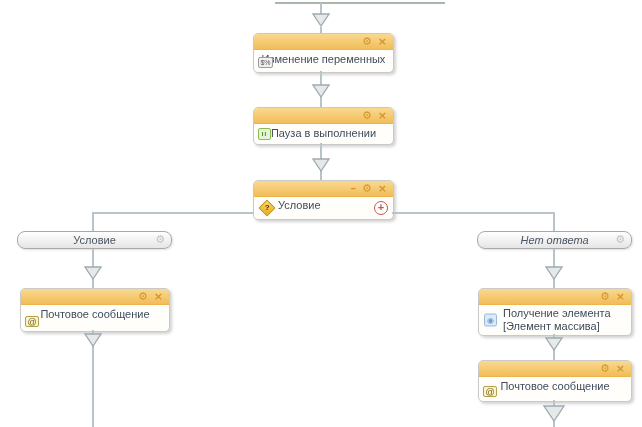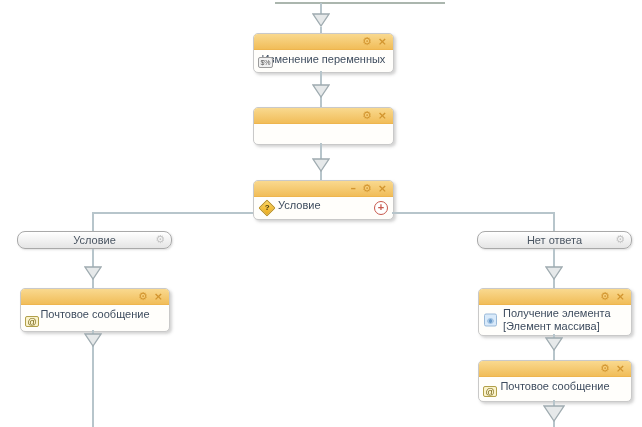--- a/index.html
+++ b/index.html
@@ -100,20 +100,24 @@
     <svg width="18" height="14" viewBox="0 0 18 14">
         <polygon points="1,1 17,1 9,13" fill="#e6e9ea" stroke="#9fabb0" stroke-width="1.3"></polygon>
       </svg>
   </div>
 
   <div class="block" style="left:253px;top:107px;width:139px;height:36px;">
     <div class="block-header">
       <span class="hicon">⚙</span>
       <span class="hicon">×</span>
     </div>
+    <div class="block-body" style="height:19px;">
+      <div class="body-title">Пауза в выполнении</div>
+      <span class="corner-icon icon-pause">II</span>
+    </div>
   </div>
 
   <div class="vline" style="left:320px;top:143px;height:37px;"></div>
   <div class="arrow" style="left:312px;top:158px;">
     <svg width="18" height="14" viewBox="0 0 18 14">
         <polygon points="1,1 17,1 9,13" fill="#e6e9ea" stroke="#9fabb0" stroke-width="1.3"></polygon>
       </svg>
   </div>
 
   <div class="block" style="left:253px;top:180px;width:139px;height:38px;">
@@ -133,21 +137,21 @@
 
   <div class="hline" style="left:92px;top:212px;width:161px;"></div>
   <div class="vline" style="left:92px;top:212px;height:19px;"></div>
   <div class="hline" style="left:392px;top:212px;width:163px;"></div>
   <div class="vline" style="left:553px;top:212px;height:19px;"></div>
 
   <div class="branch" style="left:17px;top:231px;width:153px;">
     <span>Условие</span>
     <span class="gear">⚙</span>
   </div>
-  <div class="branch" style="left:477px;top:231px;width:153px;">
+  <div class="branch" style="left:477px;top:231px;width:153px;font-style:italic;">
     <span>Нет ответа</span>
     <span class="gear">⚙</span>
   </div>
 
   <div class="vline" style="left:92px;top:249px;height:39px;"></div>
   <div class="arrow" style="left:84px;top:266px;">
     <svg width="18" height="14" viewBox="0 0 18 14">
         <polygon points="1,1 17,1 9,13" fill="#e6e9ea" stroke="#9fabb0" stroke-width="1.3"></polygon>
       </svg>
   </div>

